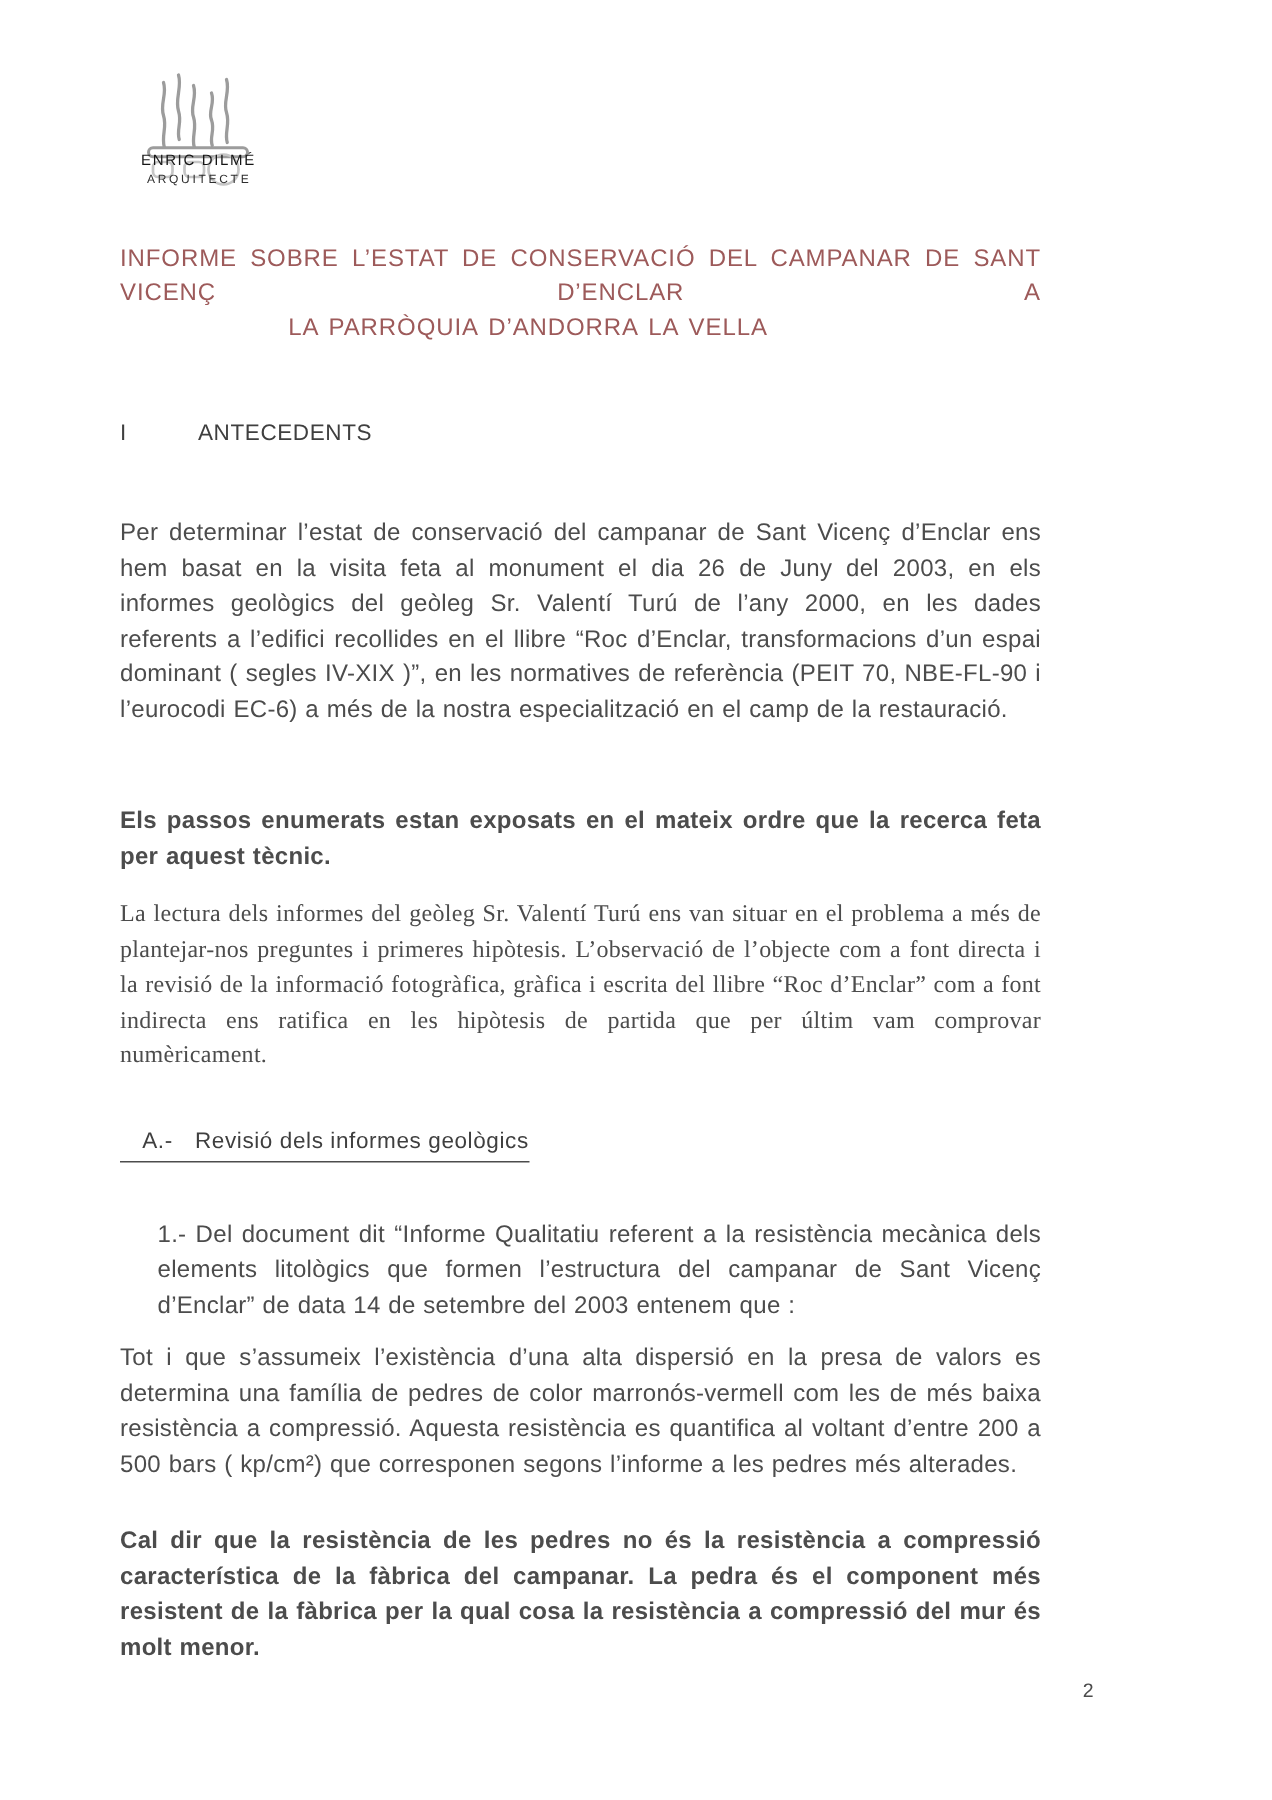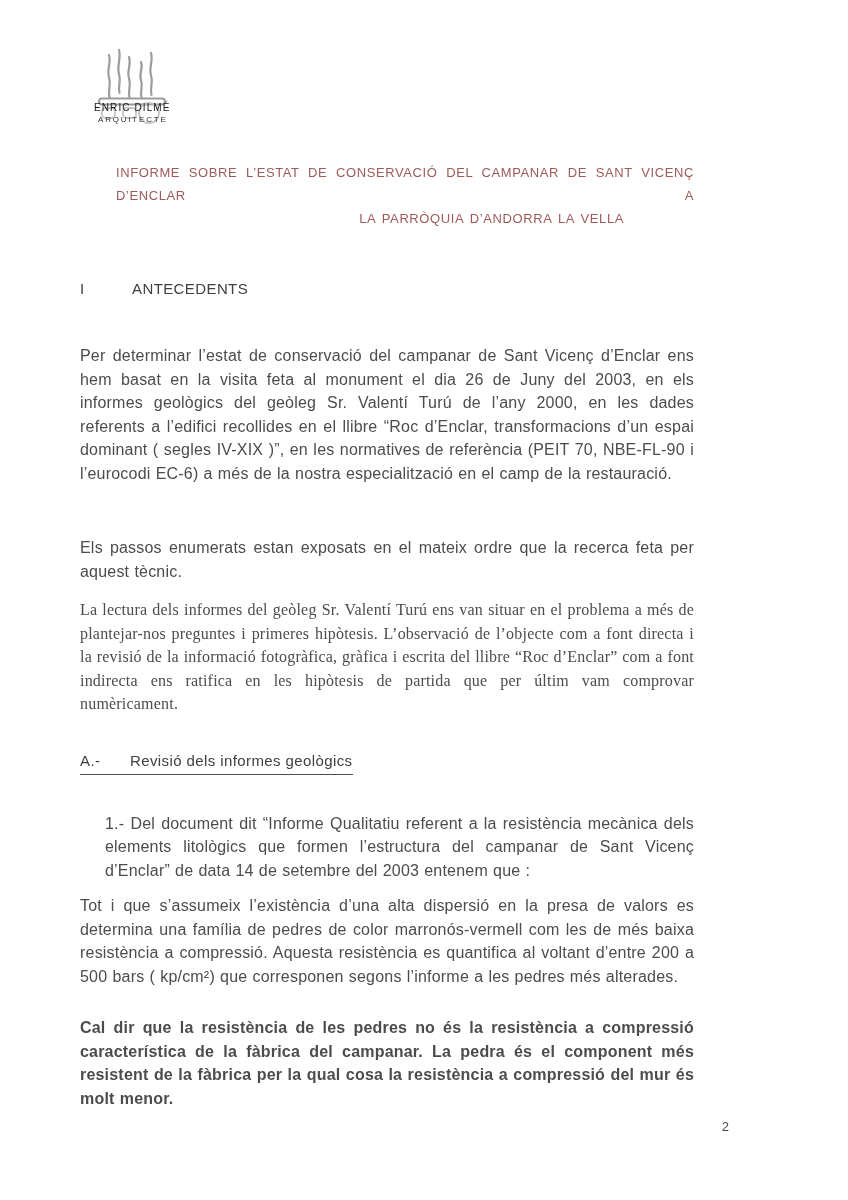--- a/index.html
+++ b/index.html
@@ -38,56 +38,56 @@
     top: 69px;
     left: 6px;
     font-size: 8px;
     letter-spacing: 1.8px;
     color: #2e2e2e;
     white-space: nowrap;
   }
   
   .title {
     color: #9d5a5a;
-    font-size: 13px;
+    font-size: 16px;
     line-height: 23px;
     letter-spacing: 0.6px;
     word-spacing: 2px;
-    margin-left: 36px;
   }
   .title-l1 { text-align: justify; text-align-last: justify; }
-  .title-l2 { text-align: right; margin-right: 70px; }
+  .title-l2 { text-align: center; margin-right: 70px; }
   
   .sec-head {
     font-size: 15px;
     line-height: 23px;
     color: #3f3f3f;
     letter-spacing: 0.4px;
   }
   .sec-num { display: inline-block; width: 52px; }
   .subsec-inner {
     display: inline-block;
     border-bottom: 1px solid #4c4c4c;
     padding-bottom: 2px;
+    text-align: center;
   }
   .subsec-inner .sec-num { width: 50px; }
   
   .para {
     font-size: 16px;
     line-height: 23.5px;
     color: #4c4c4c;
     text-align: justify;
     letter-spacing: 0.2px;
     word-spacing: 0.5px;
   }
   
   .mt-h1 { margin-top: 47px; }
   .mt-p1 { margin-top: 44px; }
   .mt-h2 { margin-top: 51px; }
-  .mt-p2 { margin-top: 51px; }
+  .mt-p2 { margin-top: 51px; font-weight: bold; }
   .mt-p3 { margin-top: 15px; font-family: Liberation Serif, serif; }
   .mt-hA { margin-top: 33px; }
   .mt-p4 { margin-top: 37px; margin-left: 25px; }
   .mt-p5 { margin-top: 12px; }
   .mt-p6 { margin-top: 28px; font-weight: bold; }
   
   .pageno {
     position: absolute;
     right: 45px;
     top: 1119px;

